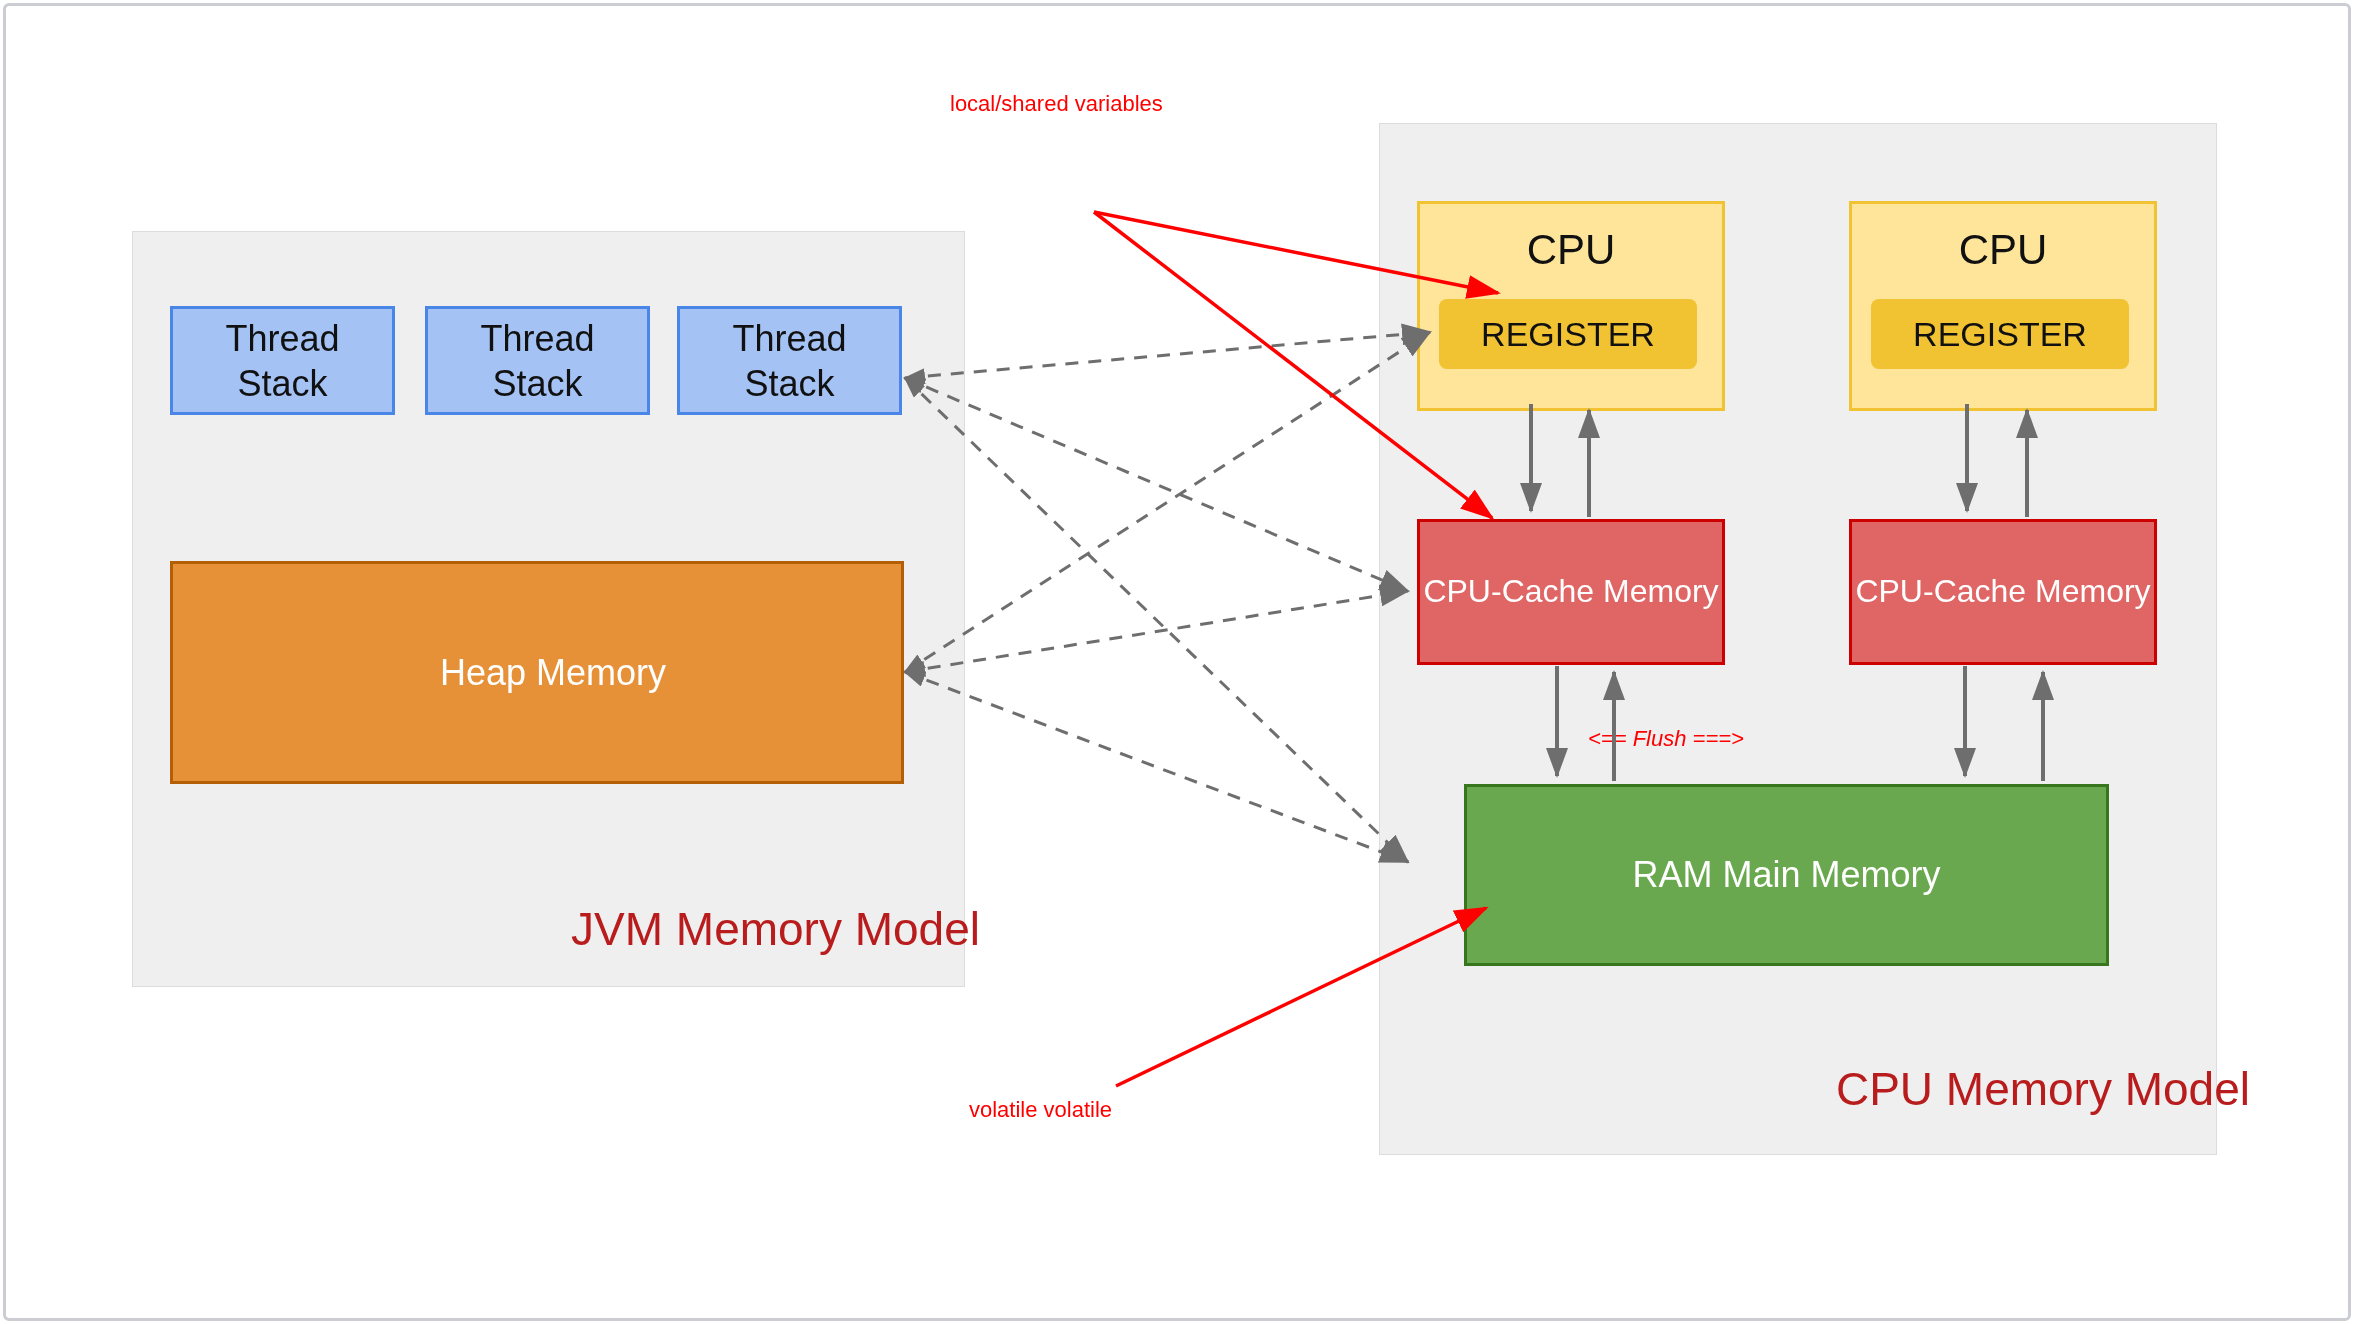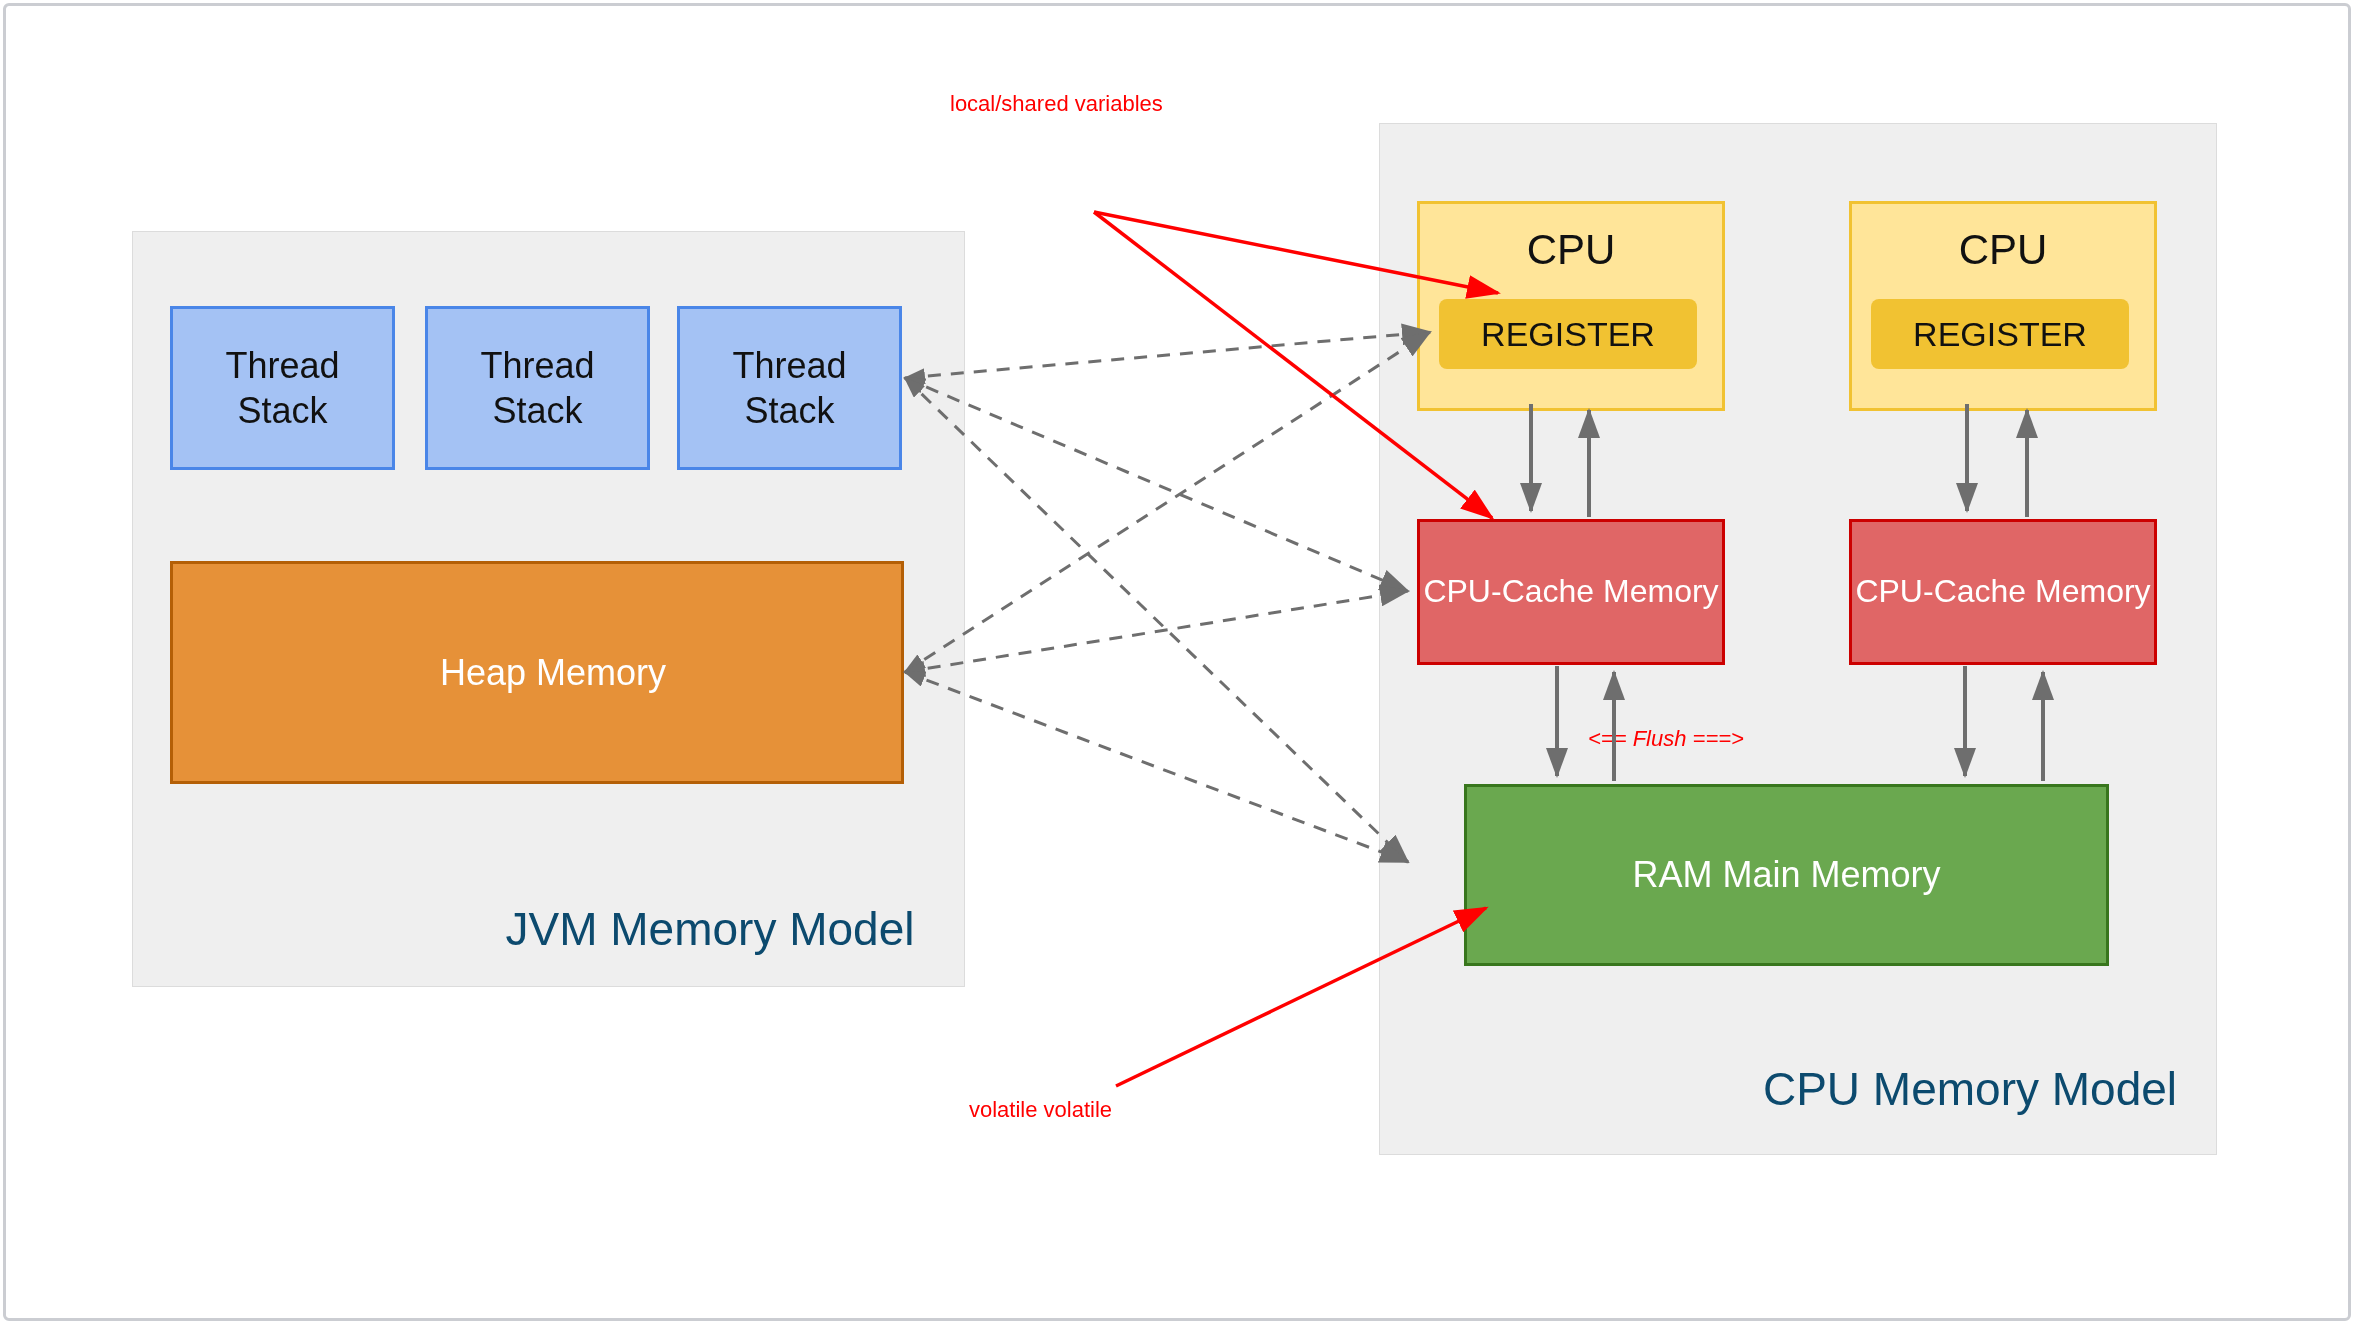--- a/index.html
+++ b/index.html
@@ -2,30 +2,30 @@
 <html style="--panel-fill: #efefef; --thread-fill: #a4c2f4; --thread-border: #4a86e8; --heap-fill: #e69138; --heap-border: #b45f06; --cpu-fill: #ffe599; --cpu-border: #f1c232; --register-fill: #f1c232; --cache-fill: #e06666; --cache-border: #cc0000; --ram-fill: #6aa84f; --ram-border: #38761d; --annotation-red: #ff0000; --arrow-gray: #6e6e6e;"><head>
 <meta charset="utf-8">
 <style>
   html,body{margin:0;padding:0;background:#fff;}
   body{width:2354px;height:1324px;position:relative;font-family:"Liberation Sans",sans-serif;}
   .frame{position:absolute;inset:3px;border:3px solid #cbcdd2;border-radius:6px;background:#ffffff;}
   .panel{position:absolute;background:var(--panel-fill,#efefef);border:1px solid #dcdcdc;}
   .box{position:absolute;display:flex;align-items:center;justify-content:center;text-align:center;box-sizing:border-box;}
   .jvm-panel{left:132px;top:231px;width:831px;height:754px;}
   .cpu-panel{left:1379px;top:123px;width:836px;height:1030px;}
-  .thread{width:225px;height:164px;top:306px;background:var(--thread-fill,#a4c2f4);border:3px solid var(--thread-border,#4a86e8);font-size:36px;color:#111;line-height:1.25;padding:0 28px;}
+  .thread{width:225px;height:109px;top:306px;background:var(--thread-fill,#a4c2f4);border:3px solid var(--thread-border,#4a86e8);font-size:36px;color:#111;line-height:1.25;padding:0 28px;}
   .t1{left:170px;} .t2{left:425px;} .t3{left:677px;}
   .heap{left:170px;top:561px;width:734px;height:223px;background:var(--heap-fill,#e69138);border:3px solid var(--heap-border,#b45f06);font-size:36px;color:#fff;padding-left:32px;}
   .cpubox{top:193px;width:308px;height:210px;background:var(--cpu-fill,#ffe599);border:3px solid var(--cpu-border,#f1c232);margin-top:8px;}
   .c1{left:1417px;} .c2{left:1849px;}
   .cpu-label{position:absolute;top:22px;left:0;right:0;text-align:center;font-size:42px;color:#111;}
   .register{position:absolute;left:19px;top:95px;width:258px;height:70px;background:var(--register-fill,#f1c232);display:flex;align-items:center;justify-content:center;font-size:34px;color:#111;border-radius:8px;}
   .cache{top:519px;width:308px;height:146px;background:var(--cache-fill,#e06666);border:3px solid var(--cache-border,#cc0000);font-size:32px;color:#fff;line-height:1.3;}
   .ram{left:1417px;top:784px;width:645px;height:182px;background:var(--ram-fill,#6aa84f);border:3px solid var(--ram-border,#38761d);font-size:36px;color:#fff;margin-left:47px;}
-  .panel-title{position:absolute;font-size:46px;color:#0c4a6e;text-align:center;}
+  .panel-title{position:absolute;font-size:46px;color:#b91c1c;text-align:right;}
   .jvm-title{left:440px;top:902px;width:540px;}
   .cpu-title{left:1690px;top:1062px;width:560px;}
   .red-note{position:absolute;color:var(--annotation-red,#ff0000);font-size:22px;text-align:left;line-height:1.3;}
   .note-local{left:950px;top:90px;width:300px;}
   .note-volatile{left:969px;top:1096px;width:300px;}
   .note-flush{left:1588px;top:725px;width:275px;white-space:nowrap;font-style:italic;}
   svg.overlay{position:absolute;left:0;top:0;pointer-events:none;z-index:6;}
   .dash{stroke:var(--arrow-gray,#6e6e6e);stroke-width:3;stroke-dasharray:13 10;fill:none;}
   .vline{stroke:var(--arrow-gray,#6e6e6e);stroke-width:4;fill:none;}
   .rline{stroke:var(--annotation-red,#ff0000);stroke-width:3.5;fill:none;}

